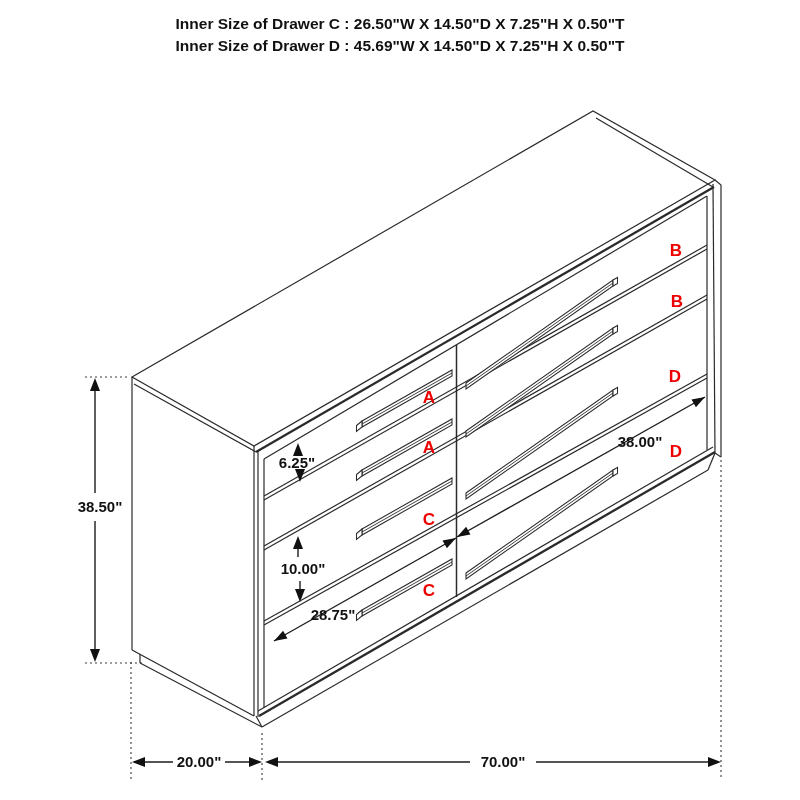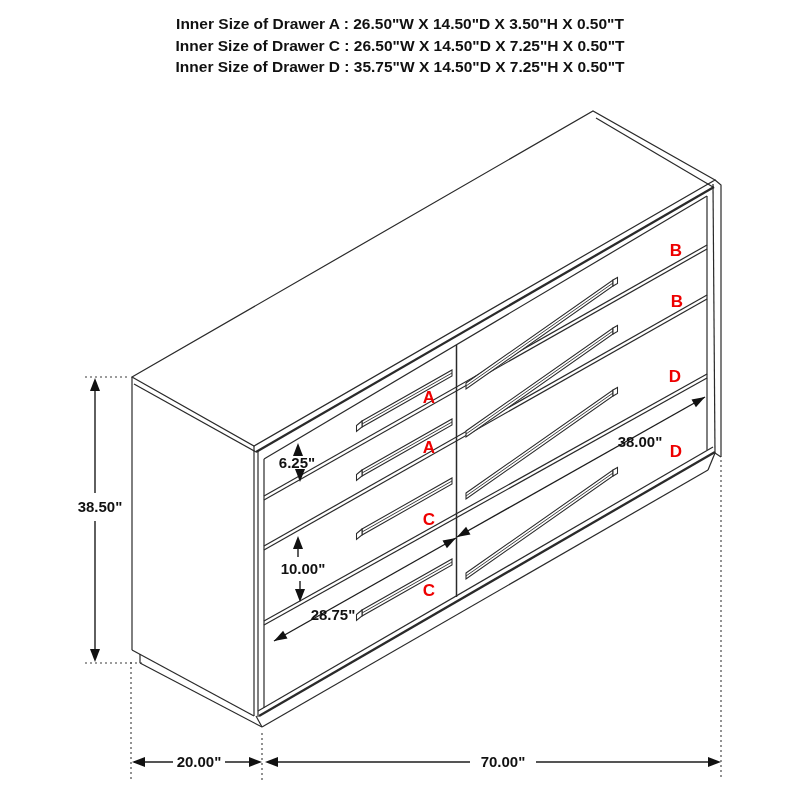--- a/index.html
+++ b/index.html
@@ -18,23 +18,22 @@
   .arr{fill:#111;stroke:none;}
   .dimtxt{font-family:"Liberation Sans",sans-serif;font-size:15px;font-weight:bold;fill:#111;}
   .redlbl{font-family:"Liberation Sans",sans-serif;font-size:17px;font-weight:bold;fill:#ee0000;}
 </style>
 </head>
 <body>
 
 <div class="stage">
 
   <div class="hdr">
-    <div>Inner Size of Drawer A : 26.50"W X 14.50"D X 3.50"H X 0.50"T</div>
     <div>Inner Size of Drawer C : 26.50"W X 14.50"D X 7.25"H X 0.50"T</div>
-    <div>Inner Size of Drawer D : 35.75"W X 14.50"D X 7.25"H X 0.50"T</div>
+    <div>Inner Size of Drawer D : 45.69"W X 14.50"D X 7.25"H X 0.50"T</div>
   </div>
 
   <svg width="800" height="800" viewBox="0 0 800 800">
 
     <g>
       <path class="ln" d="M132,377 L593,111 L715,180 L254,446 Z"></path>
       <path class="ln" d="M134,384 L256,452"></path>
       <path class="lnthick" d="M256,452 L714,187"></path>
       <path class="ln" d="M596,118 L713,187"></path>
     </g>

